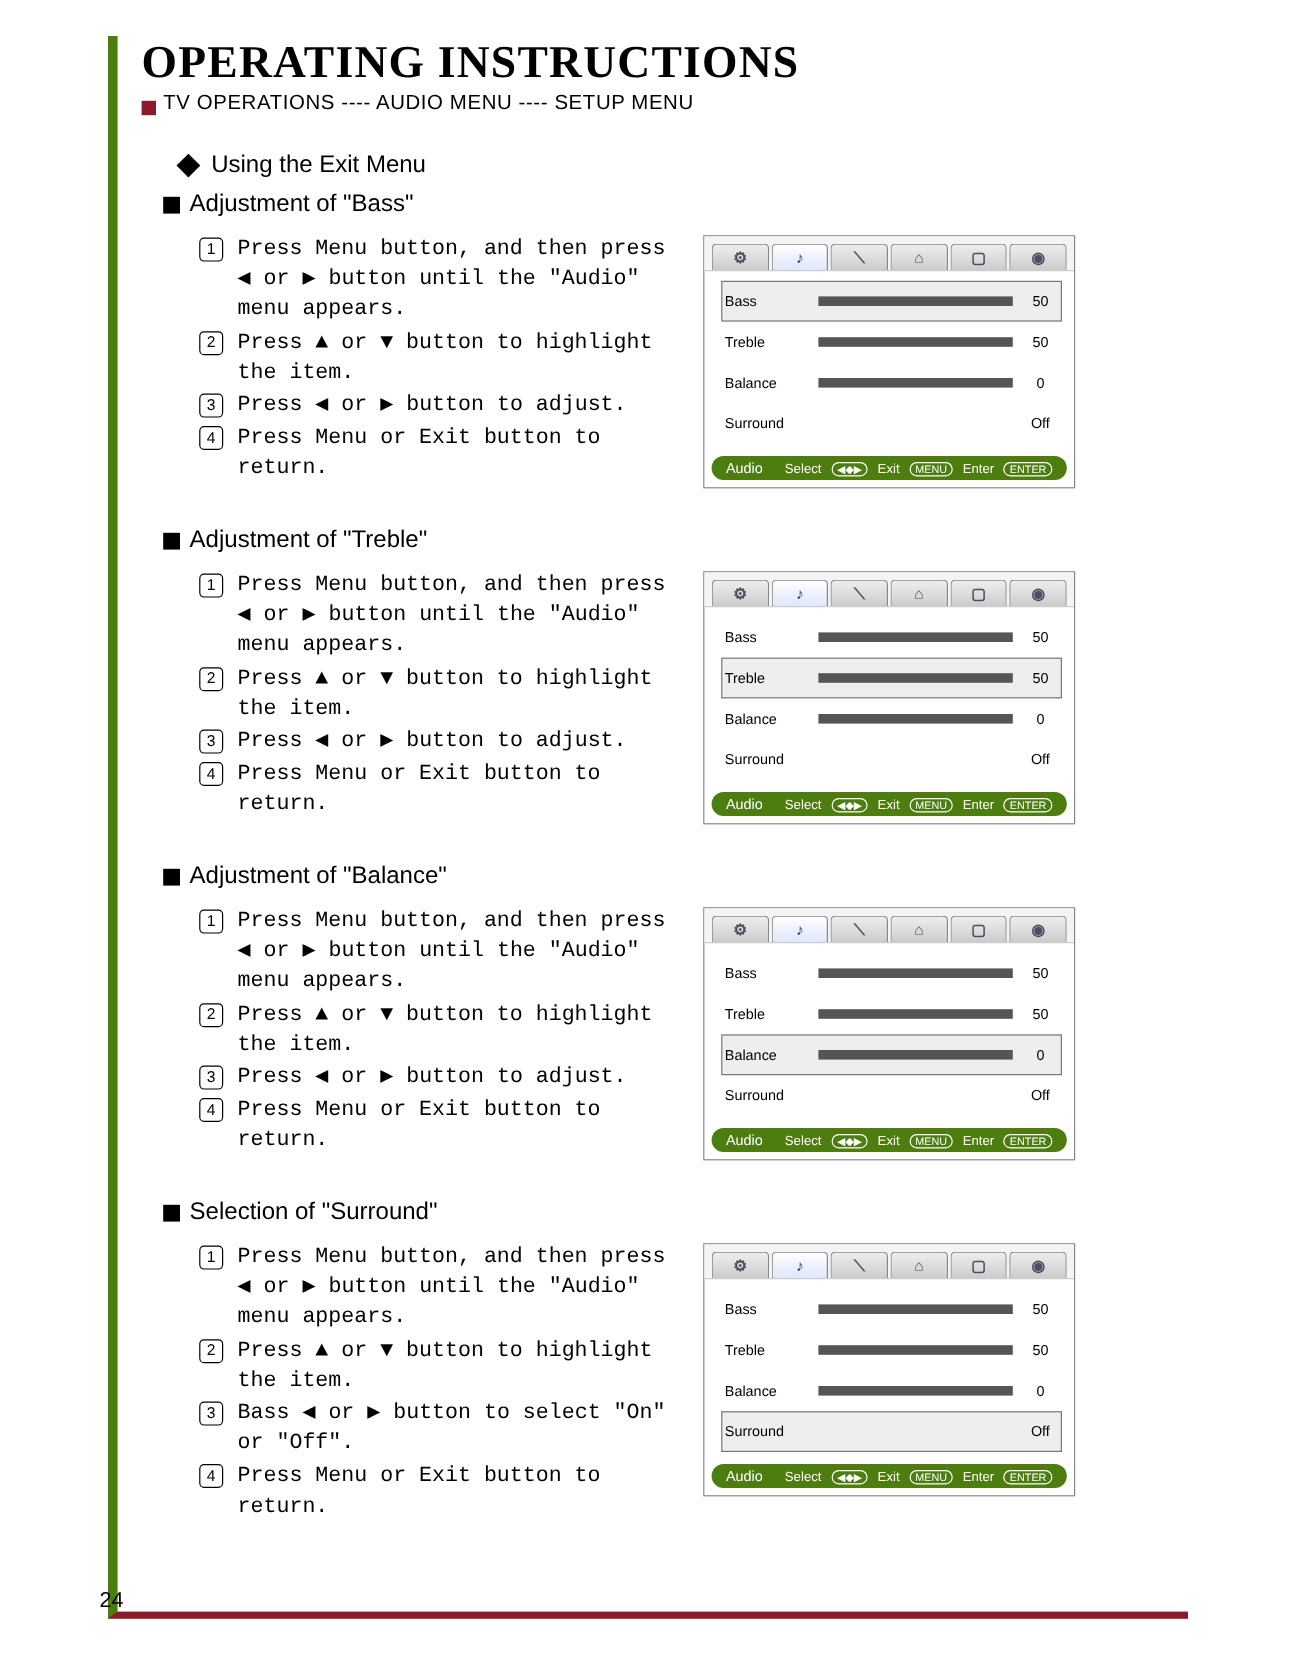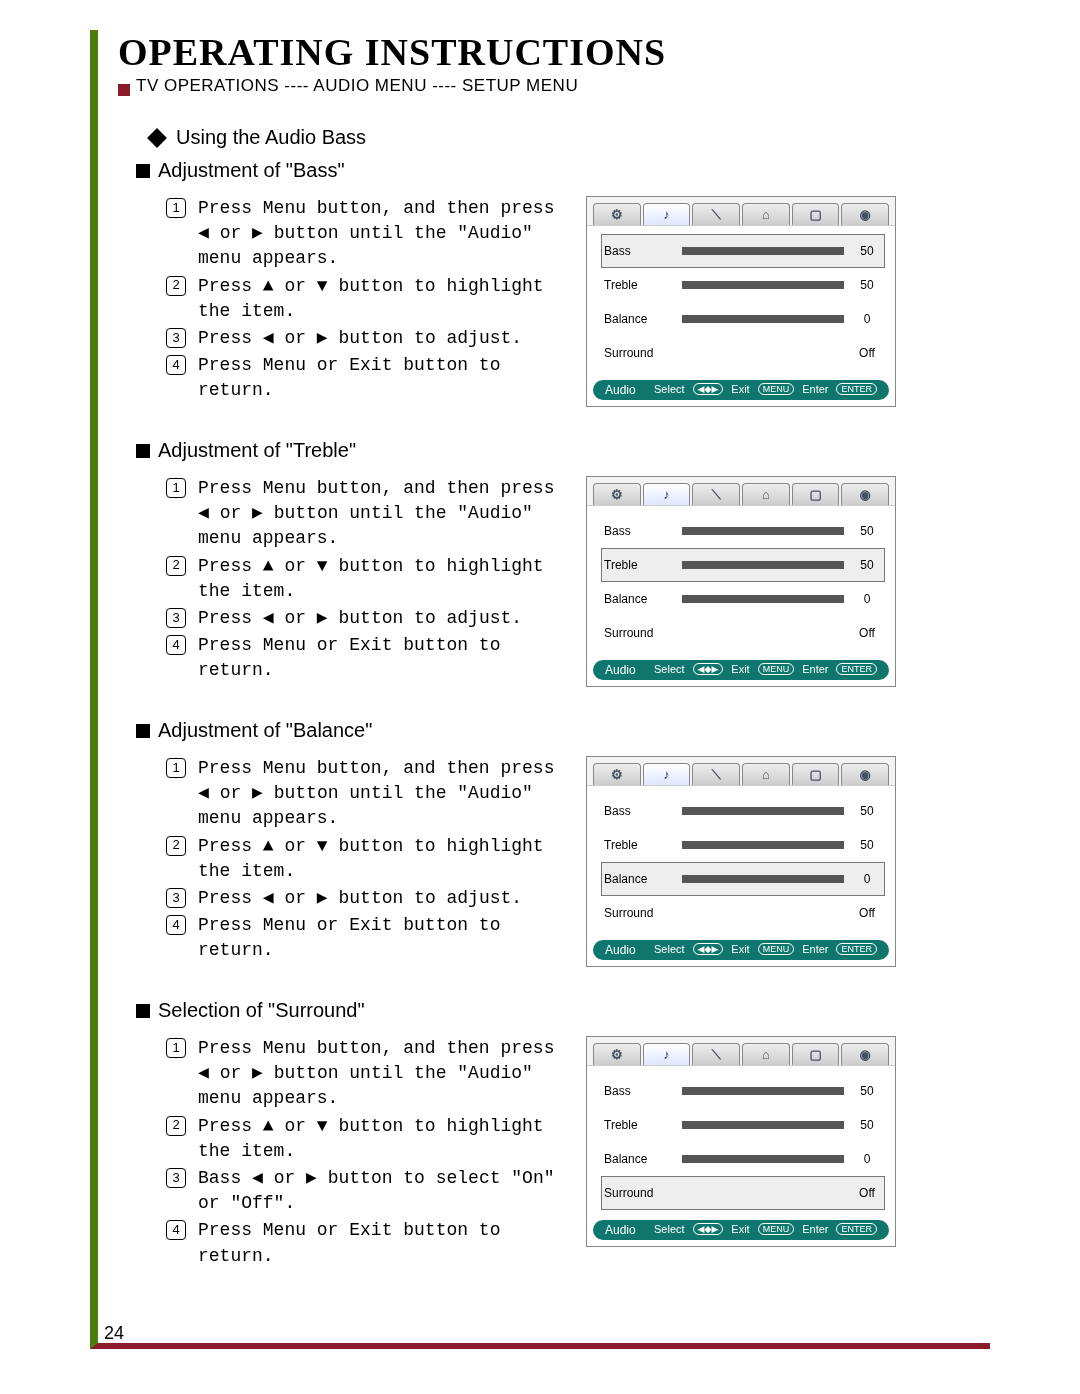--- a/index.html
+++ b/index.html
@@ -143,57 +143,57 @@
   }
   .osd-label { width: 70px; }
   .osd-bar {
     flex: 1;
     height: 8px;
     background: #555;
   }
   .osd-val { width: 30px; text-align: center; }
   .osd-blank { flex:1; }
   .osd-status {
-    background: #0f766e;
+    background: #4d7c0f;
     color: #fff;
-    display: flex; align-items: flex-start;
+    display: flex; align-items: flex-end;
     gap: 8px;
     padding: 3px 12px;
     border-radius: 12px;
     margin: 4px 6px 6px;
     font-size: 11px;
   }
   .osd-status .menu-name { margin-right: auto; font-size: 12px; }
   .pill {
     border: 1px solid #fff;
     border-radius: 6px;
     padding: 0 4px;
     font-size: 9px;
   }
   .pagenum {
     position: absolute;
-    left: 104px;
+    left: 83px;
     bottom: 50px;
     font-size: 18px;
   }
 </style>
 </head>
 <body>
 
 <div class="page">
 
   <h1 class="title">OPERATING INSTRUCTIONS</h1>
   <div class="breadcrumb-row">
     <span class="breadcrumb-bullet"></span>
     <span class="breadcrumb">TV OPERATIONS ---- AUDIO MENU ---- SETUP MENU</span>
   </div>
 
   <div class="lead-row" style="margin-left:32px;">
     <span class="diamond"></span>
-    <span>Using the Audio Bass</span>
+    <span>Using the Exit Menu</span>
   </div>
 
   <div id="sections">
     <div>
       <div class="subhead-row" style="margin-left:18px;">
         <span class="square"></span>
         <span>Adjustment of "Bass"</span>
       </div>
       <div class="section">
         <div class="left-col">

